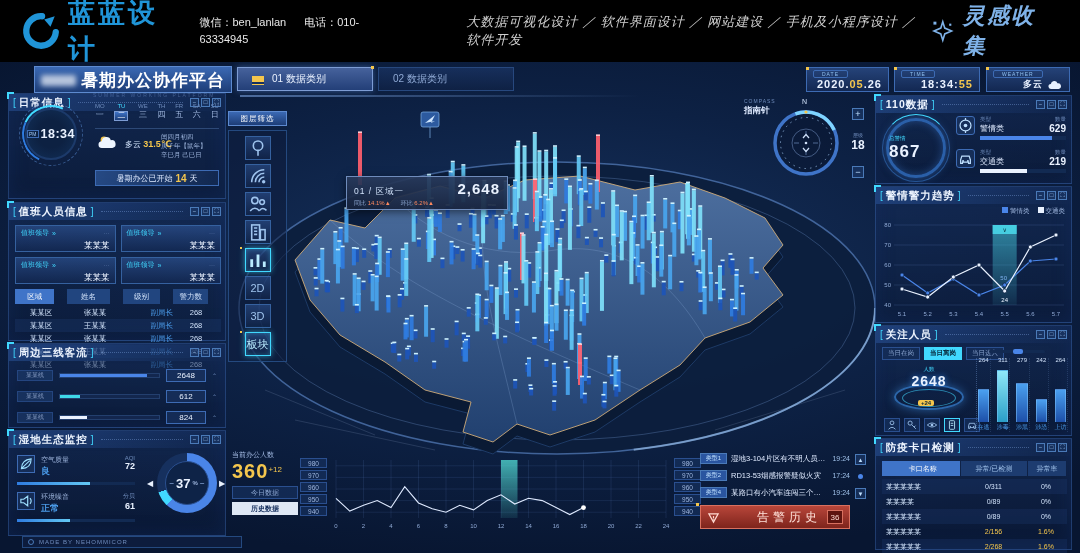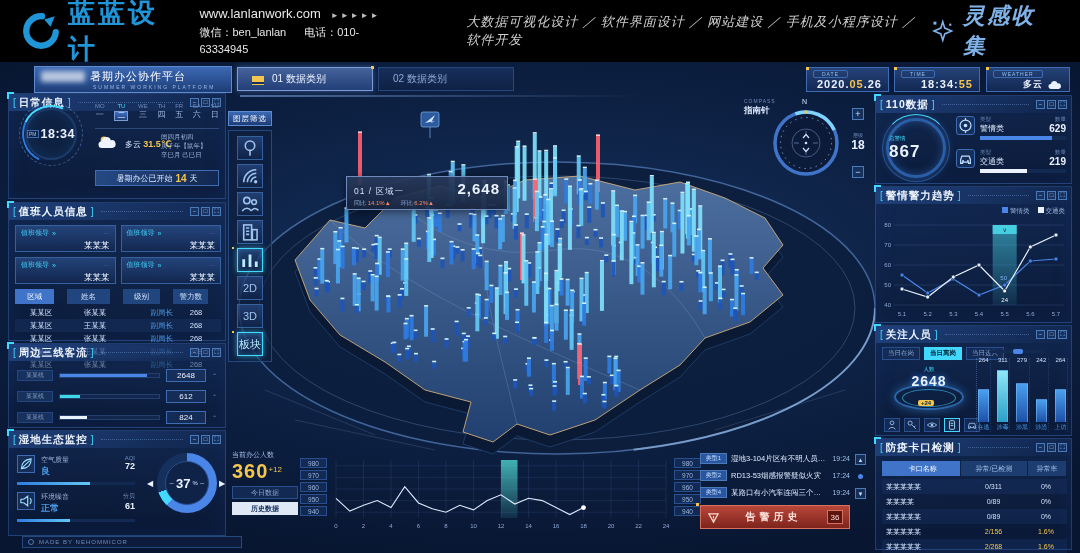--- a/index.html
+++ b/index.html
@@ -23,21 +23,21 @@
 .collect svg{width:26px;height:26px}
 
 .dash{position:absolute;top:62px;left:0;width:1080px;height:491px;overflow:hidden;
   background:radial-gradient(ellipse 70% 60% at 50% 42%,#17335f 0%,#0d2144 55%,#081631 100%)}
 .abs{position:absolute}
 
 .title-block{left:34px;top:4px;width:198px;height:27px;padding:2px 6px 0 6px;
   background:linear-gradient(180deg,#3b69b4,#1d3d77);border:1px solid #5d8ad0;display:flex;flex-direction:column}
 .tb-row{display:flex;align-items:center;gap:5px}
 .masked{width:44px;height:11px;background:#cfd9ea;filter:blur(2.5px);opacity:.85;border-radius:2px}
-.tb-title{font-size:11px;font-weight:normal;color:#fff;letter-spacing:1px;white-space:nowrap}
+.tb-title{font-size:17px;font-weight:bold;color:#fff;letter-spacing:1px;white-space:nowrap}
 .tb-sub{font-size:5px;color:#9db8e4;letter-spacing:2px;margin-left:52px}
 .tab{top:5px;height:24px;display:flex;align-items:center;gap:8px;padding:0 14px;
   font-size:10px;color:#8fa9d4;background:linear-gradient(180deg,rgba(30,58,110,.6),rgba(16,34,70,.6));
   border:1px solid #27487e;cursor:pointer}
 .tab.active{color:#eaf2ff;background:linear-gradient(180deg,#46629c,#233f78);border-color:#7d9cd4;box-shadow:0 0 6px rgba(90,140,220,.5)}
 .tab.active::after{content:"";position:absolute;right:-2px;top:-2px;width:3px;height:3px;background:#f4c64d}
 .tab-deco{width:12px;height:6px;border:1px solid #f4c64d;background:#f4c64d;box-shadow:0 2px 0 #16305e,0 3px 0 #f4c64d}
 .seg{top:5px;height:25px;background:linear-gradient(180deg,rgba(42,74,132,.85),rgba(20,42,86,.85));
   border:1px solid #3d6bb4;padding:2px 6px;text-align:right}
 .seg::before{content:"";position:absolute;left:-1px;top:-1px;width:3px;height:3px;background:#f4c64d}
@@ -117,21 +117,21 @@
   background:conic-gradient(#4a85e8 0 62%,#41d9ff 62% 70%,#16305e 70% 100%);
   display:flex;align-items:center;justify-content:center}
 .gauge69 .in{width:44px;height:44px;border-radius:50%;background:#0e2347;border:1px solid #2a4f8f;
   display:flex;align-items:center;justify-content:center;font-size:13px;font-weight:bold;color:#eaf2ff;gap:2px}
 .gauge69 .pct{font-size:6px;color:#9fb6de}
 .garrow{top:48px;font-size:8px;color:#eaf2ff;cursor:pointer}
 .footer-note{left:22px;top:474px;width:220px;height:12px;border:1px solid #24497f;background:rgba(16,34,70,.6);
   display:flex;align-items:center;gap:5px;padding:0 5px;font-size:6px;color:#6f8cbc;letter-spacing:1px}
 .footer-note .dot{width:6px;height:6px;border-radius:50%;border:1px solid #4a7ab8}
 
-.layers{left:228px;top:49px;width:44px}
+.layers{left:228px;top:49px;width:59px}
 .lhead{height:15px;background:linear-gradient(180deg,#3b69b4,#1d3d77);border:1px solid #5d8ad0;
   font-size:7.5px;color:#fff;display:flex;align-items:center;justify-content:center;letter-spacing:1px}
 .lcol{margin-top:4px;display:flex;flex-direction:column;gap:4px;align-items:center;
   background:rgba(14,30,62,.55);border:1px solid #24497f;padding:5px 0}
 .lbtn{width:26px;height:24px;border:1px solid #35619f;background:linear-gradient(180deg,rgba(52,92,160,.5),rgba(18,38,76,.6));
   color:#9fc4ee;display:flex;align-items:center;justify-content:center;font-size:11px;cursor:pointer;position:relative}
 .lbtn svg{width:13px;height:13px}
 .lbtn.on{border-color:#41d9ff;color:#b9ecff;box-shadow:0 0 6px rgba(65,217,255,.6),inset 0 0 5px rgba(65,217,255,.35)}
 .lbtn.on::before{content:"";position:absolute;left:-6px;top:-2px;width:2px;height:2px;background:#f4c64d}
 
@@ -225,21 +225,21 @@
 .arow{height:13px;display:flex;align-items:center;gap:4px;cursor:pointer}
 .atag{width:27px;height:11px;background:#2a55a0;border:1px solid #4a7ab8;color:#bfe0ff;font-size:6px;
   display:flex;align-items:center;justify-content:center;flex:none}
 .atxt{flex:1;font-size:7.5px;color:#dfeaff;white-space:nowrap;overflow:hidden;text-overflow:ellipsis}
 .atime{font-size:7px;color:#9fc0e8}
 .histbtn{left:700px;top:443px;width:150px;height:24px;position:absolute;cursor:pointer;
   background:linear-gradient(180deg,#b8463a,#7e241c);border:1px solid #d8705f;
   display:flex;align-items:center;padding:0 6px;gap:6px}
 .histbtn::before{content:"";position:absolute;left:-5px;top:-3px;width:3px;height:3px;background:#f4c64d}
 .histbtn .tri{width:13px;height:13px;color:#ffd9d0}
-.histbtn .hl{flex:1;text-align:center;font-size:10px;font-weight:bold;color:#ffe2da;letter-spacing:4px}
+.histbtn .hl{flex:1;text-align:right;font-size:12px;font-weight:normal;color:#ffe2da;letter-spacing:4px}
 .histbtn .hc{min-width:16px;height:14px;background:#5e140f;border:1px solid #d8705f;color:#ffd9d0;
   font-size:8px;display:flex;align-items:center;justify-content:center}
 .scrollcol{left:855px;top:392px;position:absolute;display:flex;flex-direction:column;gap:9px;align-items:center}
 .scrollcol span{width:11px;height:11px;border:1px solid #4a7ab8;background:rgba(30,60,110,.6);color:#bfe0ff;
   font-size:6px;line-height:10px;text-align:center;cursor:pointer}
 .scrollcol .mid{width:5px;height:5px;border-radius:50%;background:#4a85e8;border:none}
 svg text{font-family:"Liberation Sans","DejaVu Sans",sans-serif}
 </style>
 </head>
 <body>
@@ -250,21 +250,20 @@
     <div class="logo-wrap">
       <span class="logo-icon">
         <svg viewBox="0 0 36 36">
             <path d="M19 4 A14 14 0 1 0 32 19" fill="none" stroke="#2095d8" stroke-width="6" stroke-linecap="round"></path>
             <path d="M21 7 L31 4 L27 14 Z" fill="#2095d8"></path>
           </svg>
       </span>
       <span class="brand">蓝蓝设计</span>
     </div>
     <div class="contact">
-      <div class="r1"><span>www.lanlanwork.com</span><span class="arrows">►►►►►</span></div>
       <div class="r2"><span>微信：ben_lanlan</span><span>电话：010-63334945</span></div>
     </div>
     <div class="services">大数据可视化设计 ／ 软件界面设计 ／ 网站建设 ／ 手机及小程序设计 ／ 软件开发</div>
     <div class="collect">
       <svg viewBox="0 0 24 24">
           <path d="M12 2.5 L14 9 L21 12 L14 15 L12 21.5 L10 15 L3 12 L10 9 Z" fill="none" stroke="#7fb2e8" stroke-width="1.6"></path>
           <rect x="2.5" y="2.5" width="3" height="3" fill="#7fb2e8"></rect>
           <rect x="18.5" y="4.5" width="2.2" height="2.2" fill="#7fb2e8"></rect>
         </svg>
       <span>灵感收集</span>

